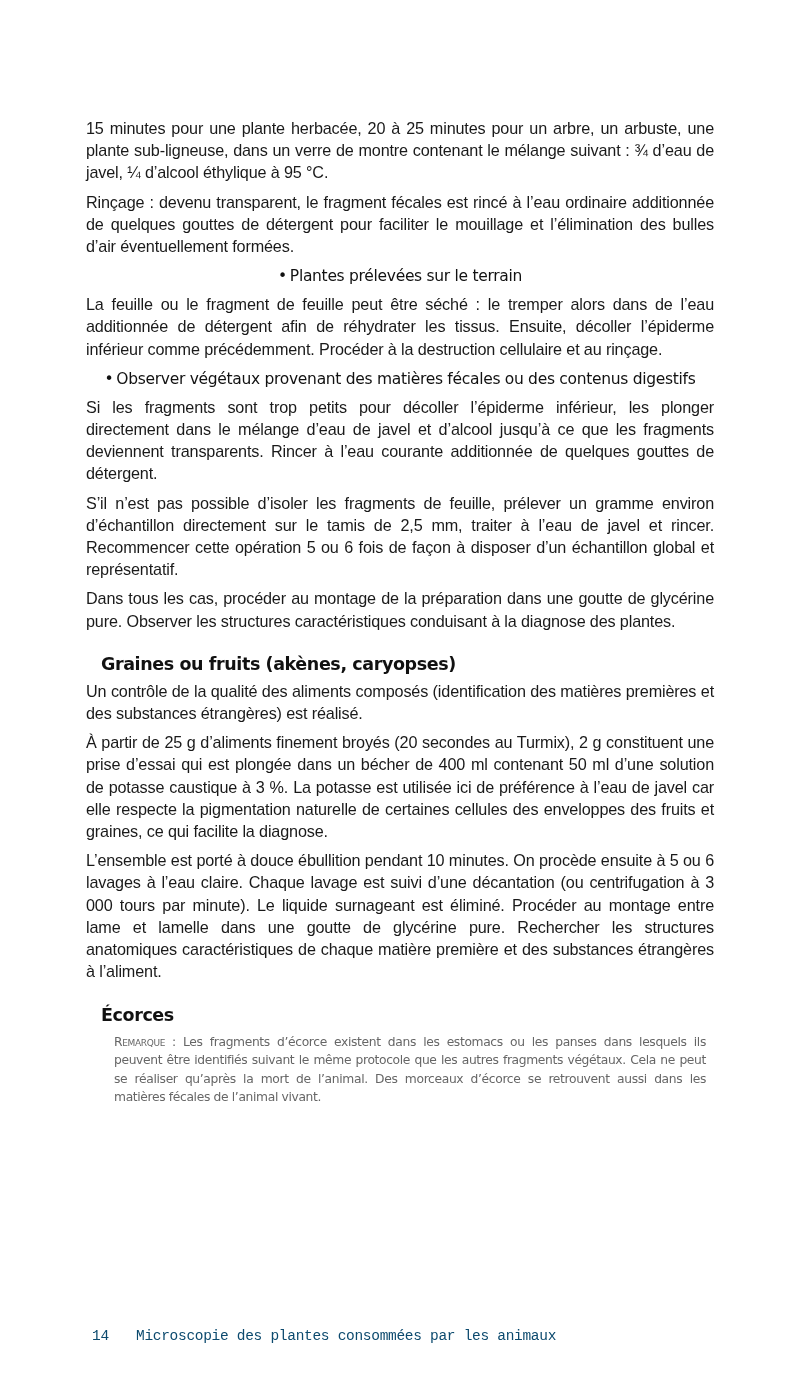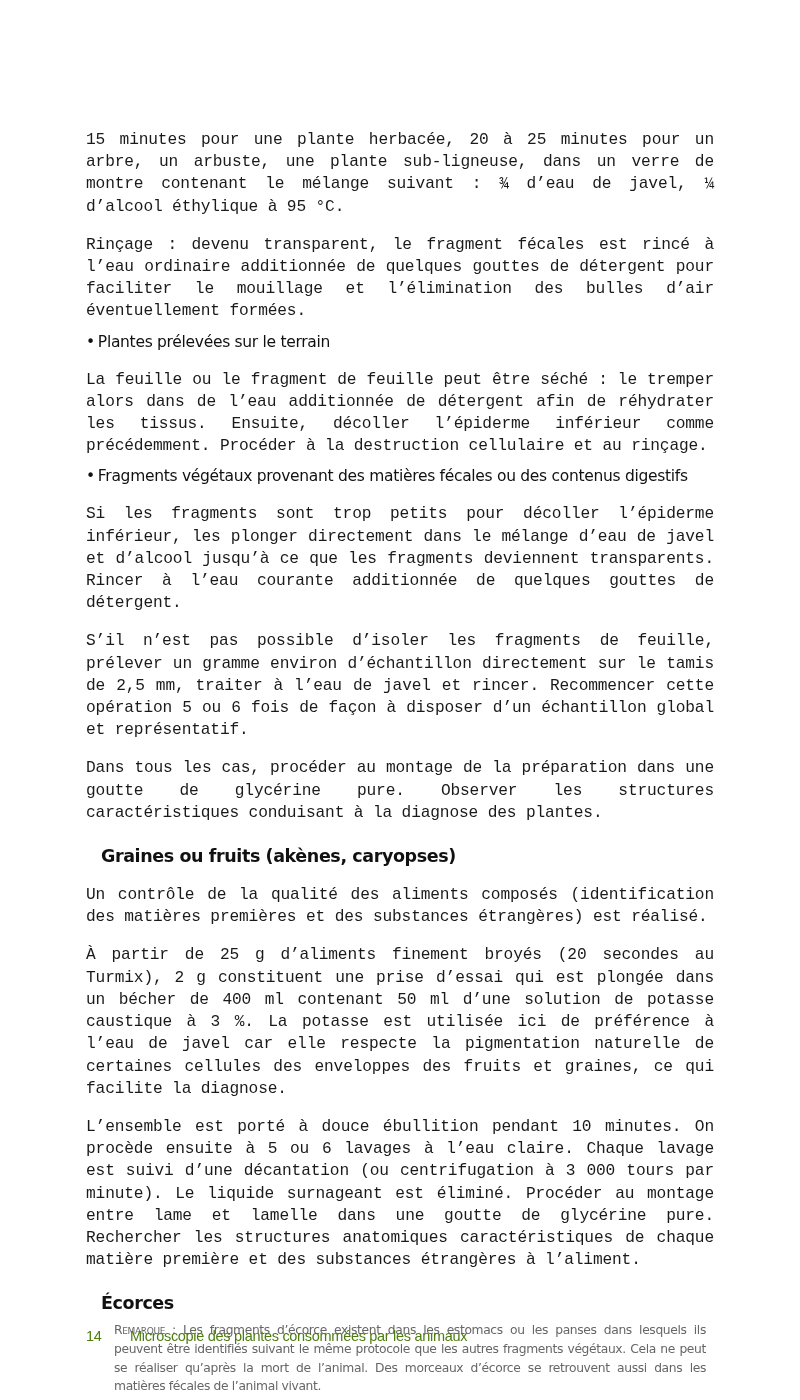--- a/index.html
+++ b/index.html
@@ -2,59 +2,59 @@
 <html><head>
   <meta charset="utf-8">
   <style>
     html, body { margin: 0; padding: 0; background: #ffffff; }
     body { width: 800px; height: 1400px; position: relative; overflow: hidden; }
     .page {
       position: absolute; left: 86px; top: 113px; width: 628px;
       font-family: "Liberation Sans", sans-serif; color: #1a1a1a;
     }
     .body-p {
-      font-family: Liberation Mono, monospace;
+      font-family: Liberation Sans, sans-serif;
       font-size: 16.2px; line-height: 22.2px; text-align: justify;
-      margin: 16px 0 7px 0; letter-spacing: -0.15px; font-stretch: condensed;
+      margin: 4px 0 7px 0; letter-spacing: -0.15px; font-stretch: condensed;
     }
     .bullet-h {
       font-family: "DejaVu Sans", sans-serif; font-size: 15.5px; line-height: 22px;
-      margin: 8px 0 6px 0; color: #111; letter-spacing: -0.3px;
+      margin: 8px 0 6px 0; color: #111; letter-spacing: -0.3px; text-align: center;
     }
     .bullet-h .dot { margin-right: 3px; }
     .section-h {
       font-family: "DejaVu Sans", sans-serif; font-weight: bold; font-size: 17.5px;
       line-height: 24px; margin: 20px 0 4px 15px; color: #111; letter-spacing: -0.4px;
     }
     .remark {
       margin: 6px 8px 0 28px; font-family: "DejaVu Sans", sans-serif; font-size: 12.3px;
       line-height: 18.6px; color: #666; text-align: justify; letter-spacing: -0.35px;
     }
     .remark .label { font-variant: small-caps; }
     .footer {
-      position: absolute; left: 86px; top: 1328px;
-      font-family: Liberation Sans, sans-serif; font-size: 14.5px; color: #4d7c0f;
+      position: absolute; left: 92px; top: 1328px;
+      font-family: Liberation Mono, monospace; font-size: 14.5px; color: #0c4a6e;
       letter-spacing: -0.3px;
     }
     .footer .num { display: inline-block; width: 44px; }
   </style>
 </head>
 <body>
 
 <div class="page">
   <p class="body-p">15 minutes pour une plante herbacée, 20 à 25 minutes pour un arbre, un arbuste, une plante sub-ligneuse, dans un verre de montre contenant le mélange suivant : ¾ d’eau de javel, ¼ d’alcool éthylique à 95 °C.</p>
   <p class="body-p">Rinçage : devenu transparent, le fragment fécales est rincé à l’eau ordinaire additionnée de quelques gouttes de détergent pour faciliter le mouillage et l’élimination des bulles d’air éventuellement formées.</p>
 
   <div class="bullet-h">
     <span class="dot">•</span><span>Plantes prélevées sur le terrain</span>
   </div>
   <p class="body-p">La feuille ou le fragment de feuille peut être séché : le tremper alors dans de l’eau additionnée de détergent afin de réhydrater les tissus. Ensuite, décoller l’épiderme inférieur comme précédemment. Procéder à la destruction cellulaire et au rinçage.</p>
 
   <div class="bullet-h">
-    <span class="dot">•</span><span>Fragments végétaux provenant des matières fécales ou des contenus digestifs</span>
+    <span class="dot">•</span><span>Observer végétaux provenant des matières fécales ou des contenus digestifs</span>
   </div>
   <p class="body-p">Si les fragments sont trop petits pour décoller l’épiderme inférieur, les plonger directement dans le mélange d’eau de javel et d’alcool jusqu’à ce que les fragments deviennent transparents. Rincer à l’eau courante additionnée de quelques gouttes de détergent.</p>
   <p class="body-p">S’il n’est pas possible d’isoler les fragments de feuille, prélever un gramme environ d’échantillon directement sur le tamis de 2,5 mm, traiter à l’eau de javel et rincer. Recommencer cette opération 5 ou 6 fois de façon à disposer d’un échantillon global et représentatif.</p>
   <p class="body-p">Dans tous les cas, procéder au montage de la préparation dans une goutte de glycérine pure. Observer les structures caractéristiques conduisant à la diagnose des plantes.</p>
 
   <h2 class="section-h">Graines ou fruits (akènes, caryopses)</h2>
   <p class="body-p">Un contrôle de la qualité des aliments composés (identification des matières premières et des substances étrangères) est réalisé.</p>
   <p class="body-p">À partir de 25 g d’aliments finement broyés (20 secondes au Turmix), 2 g constituent une prise d’essai qui est plongée dans un bécher de 400 ml contenant 50 ml d’une solution de potasse caustique à 3 %. La potasse est utilisée ici de préférence à l’eau de javel car elle respecte la pigmentation naturelle de certaines cellules des enveloppes des fruits et graines, ce qui facilite la diagnose.</p>
   <p class="body-p">L’ensemble est porté à douce ébullition pendant 10 minutes. On procède ensuite à 5 ou 6 lavages à l’eau claire. Chaque lavage est suivi d’une décantation (ou centrifugation à 3 000 tours par minute). Le liquide surnageant est éliminé. Procéder au montage entre lame et lamelle dans une goutte de glycérine pure. Rechercher les structures anatomiques caractéristiques de chaque matière première et des substances étrangères à l’aliment.</p>
 

